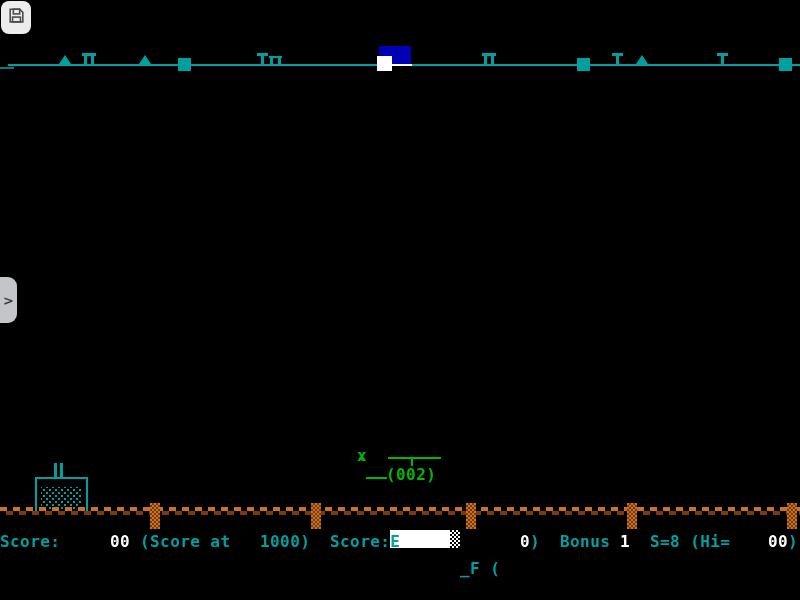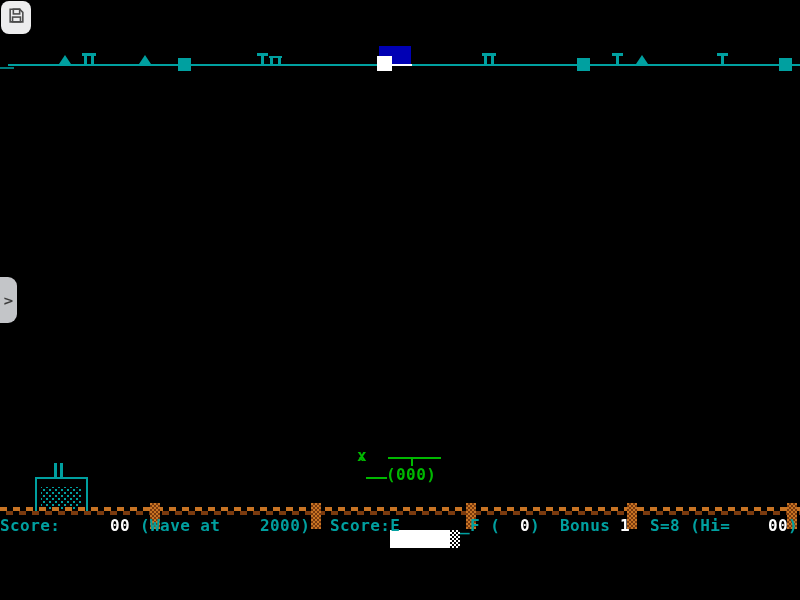--- a/index.html
+++ b/index.html
@@ -64,21 +64,21 @@
       background-image:linear-gradient(90deg,var(--orange) 0 7px,transparent 7px),
                        linear-gradient(90deg,var(--orange_dark) 0 7px,transparent 7px);
       background-size:13px 4px,13px 4px;background-position:0 0,6px 4px;
       background-repeat:repeat-x,repeat-x;}
   .post{position:absolute;top:503px;width:10px;height:26px;background-color:var(--orange);
       background-image:linear-gradient(45deg,var(--orange_dark) 25%,transparent 25% 75%,var(--orange_dark) 75%),
                        linear-gradient(45deg,var(--orange_dark) 25%,transparent 25% 75%,var(--orange_dark) 75%);
       background-size:4px 4px;background-position:0 0,2px 2px;}
 
   
-  #status{position:absolute;left:0;top:515px;width:646px;height:21px;
+  #status{position:absolute;left:0;top:531px;width:646px;height:21px;
           font-weight:bold;font-size:16px;line-height:21px;letter-spacing:.42px;z-index:5;}
   .seg{position:absolute;top:0;white-space:pre;}
   .seg.teal{color:var(--teal);} .seg.white{color:#fff;}
   #fuel-fill{position:absolute;top:530px;height:18px;background:#fff;z-index:4;}
   #fuel-partial{position:absolute;top:530px;height:18px;z-index:4;
       background-image:linear-gradient(45deg,#fff 25%,transparent 25% 75%,#fff 75%),
                        linear-gradient(45deg,#fff 25%,transparent 25% 75%,#fff 75%);
       background-size:4px 4px;background-position:0 0,2px 2px;}
 </style>
 </head>
@@ -114,21 +114,21 @@
       <div class="blip triangle" style="left: 636px;"></div>
       <div class="blip tee" style="left: 717px;"></div>
       <div class="blip square" style="left: 779px;"></div>
     </div>
   <div id="pm-blue"></div>
   <div id="pm-white"></div>
   <div id="pm-line"></div>
 
   <span id="craft-x" class="craft-text">x</span>
   <span id="craft-tail" class="craft-text">`</span>
-  <span id="craft-body" class="craft-text">(000)</span>
+  <span id="craft-body" class="craft-text">(002)</span>
   <div id="craft-rotor" class="craft-bar"></div>
   <div id="craft-mast" class="craft-bar"></div>
   <div id="craft-dash" class="craft-bar"></div>
 
   <div id="chimney-l" class="chimney"></div>
   <div id="chimney-r" class="chimney"></div>
   <div id="depot">
     <div id="depot-dots"></div>
   </div>
 
@@ -137,24 +137,24 @@
       <div class="post" style="left: 150px;"></div>
       <div class="post" style="left: 311px;"></div>
       <div class="post" style="left: 466px;"></div>
       <div class="post" style="left: 627px;"></div>
       <div class="post" style="left: 787px;"></div>
     </div>
 
   <div id="status">
       <span class="seg teal" style="left: 0px;">Score:</span>
       <span class="seg white" style="left: 110px;">00</span>
-      <span class="seg teal" style="left: 140px;">(Wave at</span>
-      <span class="seg teal" style="left: 260px;">2000)</span>
+      <span class="seg teal" style="left: 140px;">(Score at</span>
+      <span class="seg teal" style="left: 260px;">1000)</span>
       <span class="seg teal" style="left: 330px;">Score:E</span>
-      <span class="seg teal" style="left: 460px;">_F (</span>
+      <span class="seg teal" style="left: 460px; margin-top: 27px;">_F (</span>
       <span class="seg white" style="left: 520px;">0</span>
       <span class="seg teal" style="left: 530px;">)</span>
       <span class="seg teal" style="left: 560px;">Bonus</span>
       <span class="seg white" style="left: 620px;">1</span>
       <span class="seg teal" style="left: 650px;">S=8 (Hi=</span>
       <span class="seg white" style="left: 768px;">00</span>
       <span class="seg teal" style="left: 788px;">)</span>
     </div>
   <div id="fuel-fill" style="left: 390px; width: 60px;"></div>
   <div id="fuel-partial" style="left: 450px; width: 10px;"></div>

